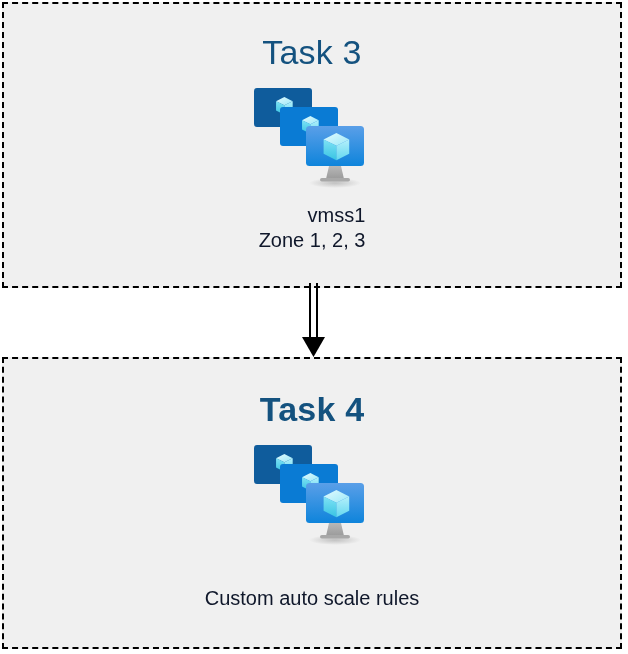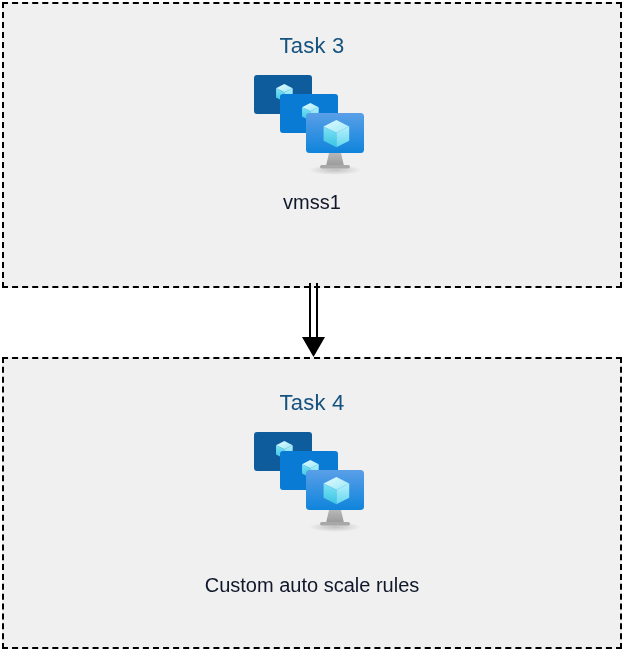--- a/index.html
+++ b/index.html
@@ -50,27 +50,27 @@
     top: 0;
     width: 100%;
     height: 100%;
     display: flex;
     flex-direction: column;
     align-items: center;
   }
 
   .task-title {
     color: #14527f;
-    font-size: 22px;
+    font-size: 34px;
     line-height: 1.1;
     letter-spacing: 0.2px;
     white-space: nowrap;
   }
   #box-task3 .task-title { margin-top: 30px; }
-  #box-task4 .task-title { margin-top: 32px; }
+  #box-task4 .task-title { margin-top: 32px; font-weight: bold; }
 
   .vmss-icon-wrap {
     position: relative;
     width: 132px;
     height: 104px;
   }
   #box-task3 .vmss-icon-wrap { margin-top: 14px; }
   #box-task4 .vmss-icon-wrap { margin-top: 14px; }
 
   .node-label {
@@ -154,20 +154,21 @@
           <g transform="translate(76,48) scale(0.80)">
             <polygon points="18,0 34,8 18,16 2,8" fill="url(#cubeTop3)"></polygon>
             <polygon points="2,8 18,16 18,34 2,26" fill="url(#cubeL3)"></polygon>
             <polygon points="34,8 18,16 18,34 34,26" fill="url(#cubeR3)"></polygon>
           </g>
         </svg>
       </div>
 
       <div class="node-label-block">
         <div class="node-label">vmss1</div>
+        <div class="node-label">Zone 1, 2, 3</div>
       </div>
 
     </div>
   </div>
 
   <div id="connector">
     <svg viewBox="0 0 36 78" width="36" height="78" xmlns="http://www.w3.org/2000/svg">
       <line x1="14" y1="0" x2="14" y2="56" stroke="#000000" stroke-width="2"></line>
       <line x1="21" y1="0" x2="21" y2="56" stroke="#000000" stroke-width="2"></line>
       <polygon points="6,54 29,54 17.5,74" fill="#000000"></polygon>

